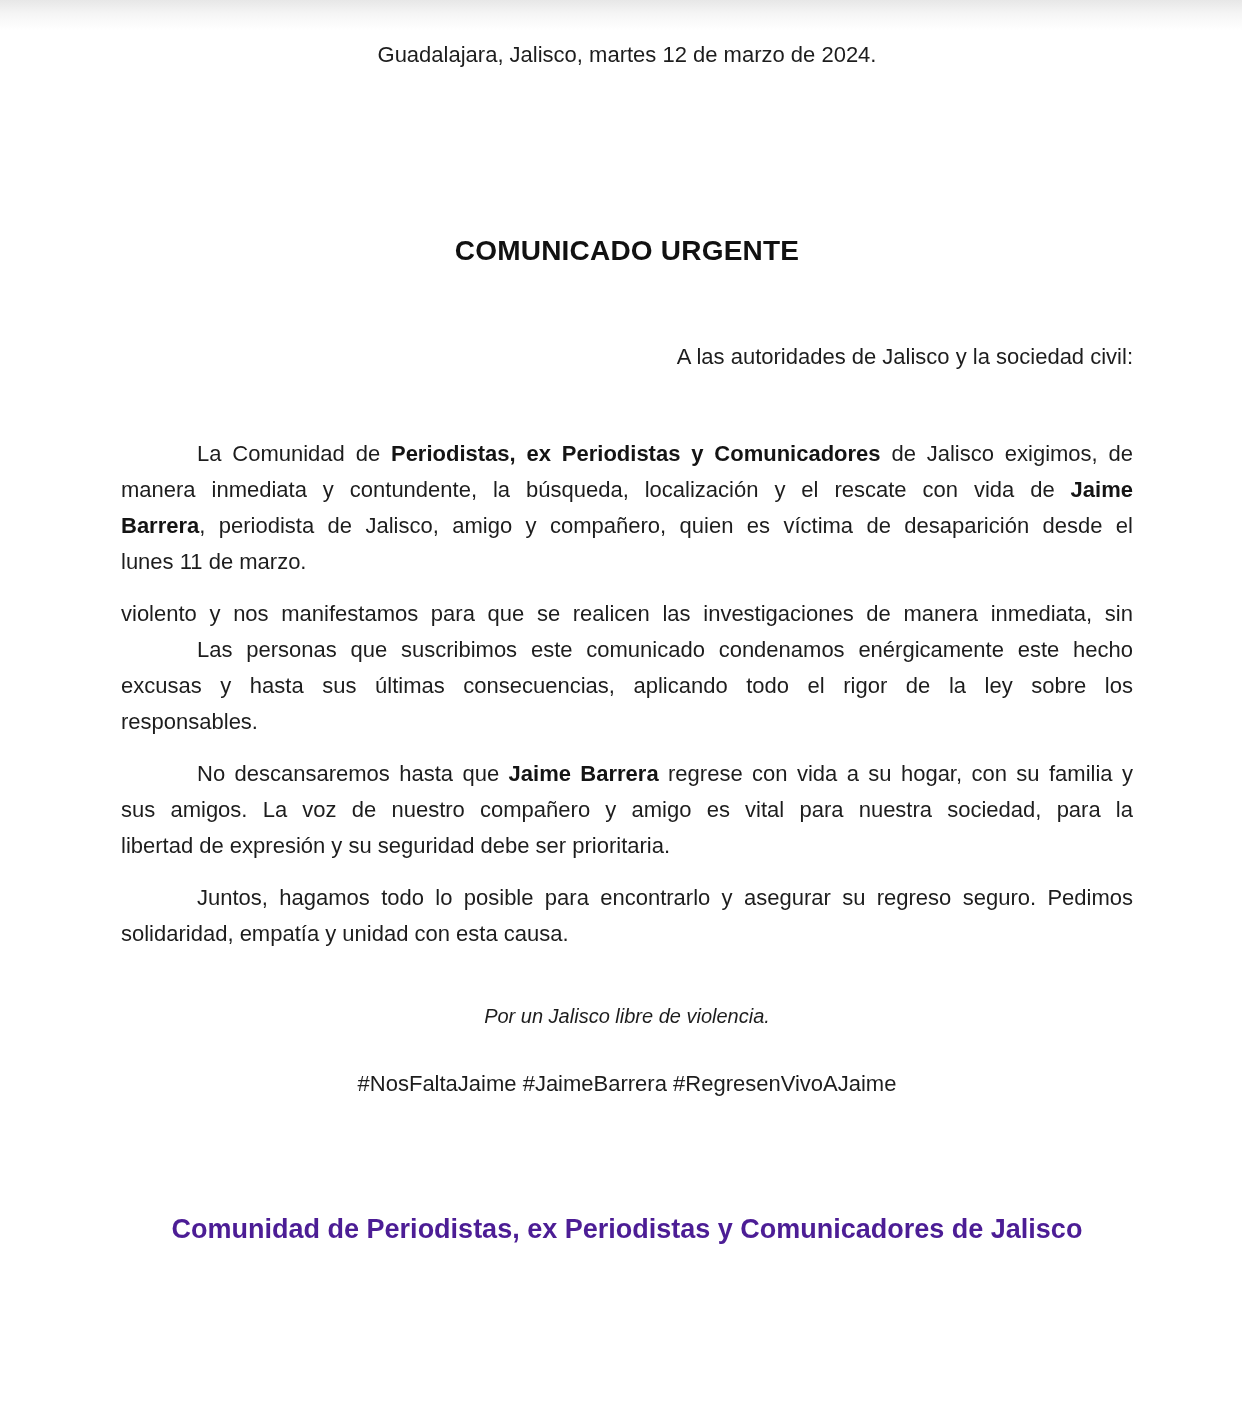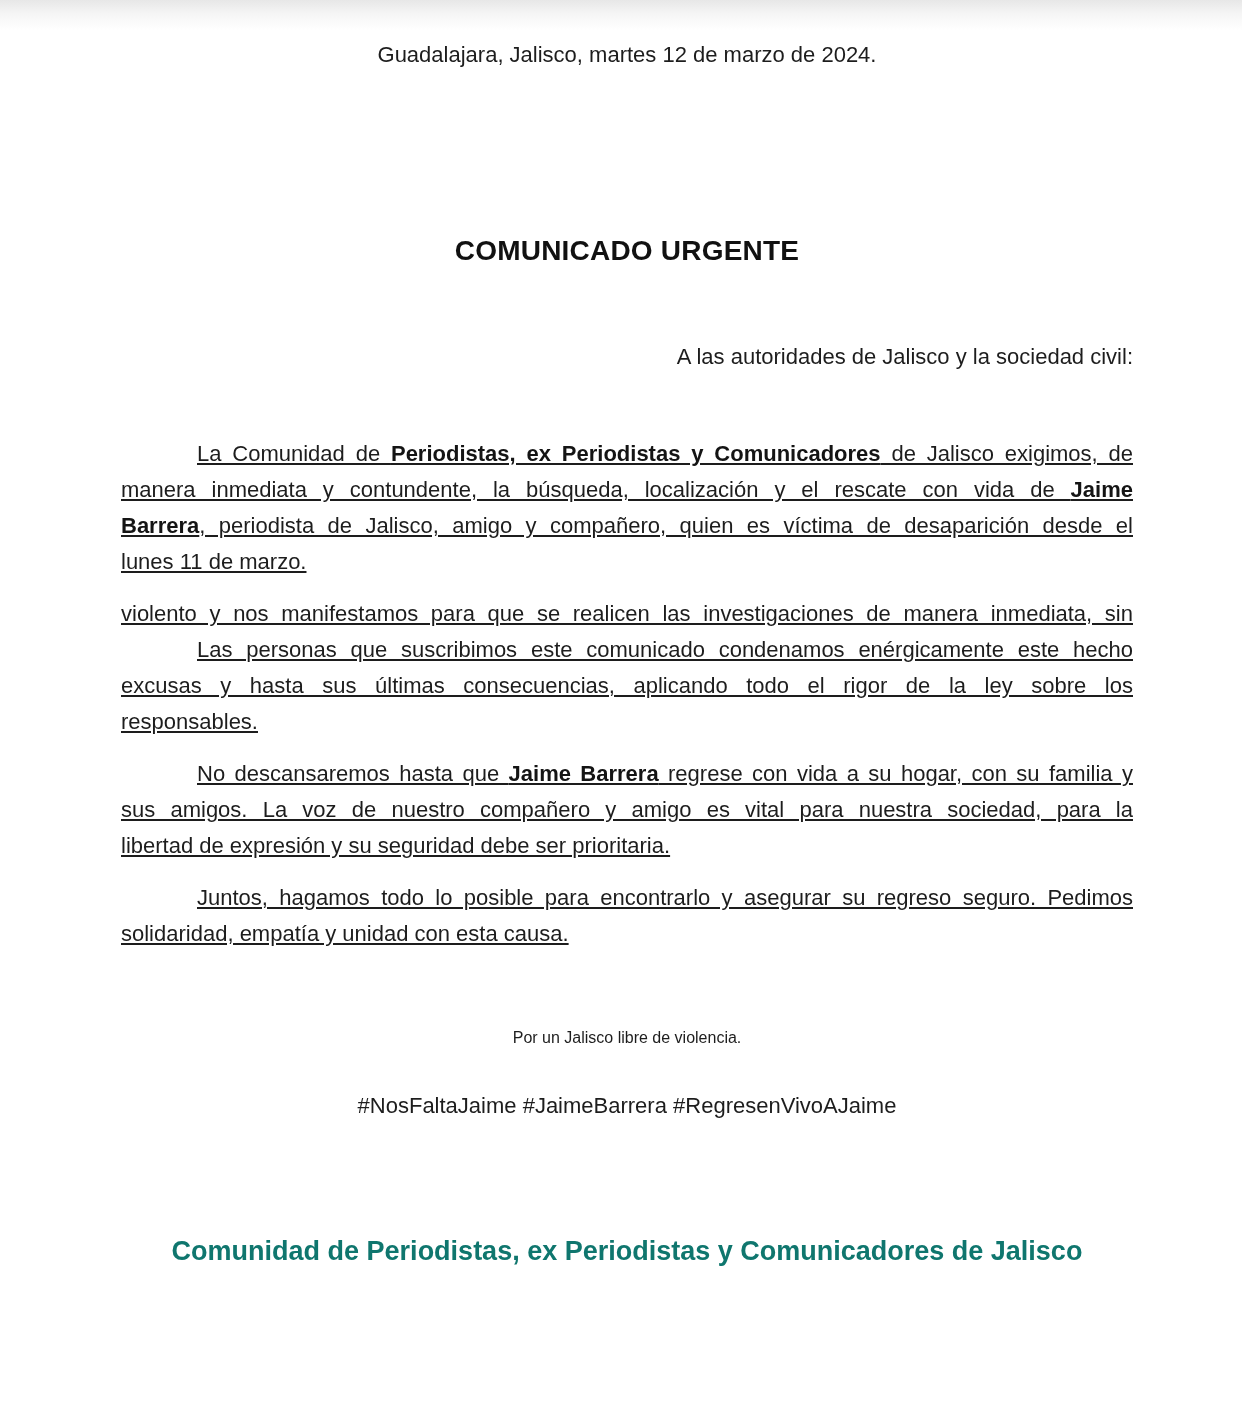--- a/index.html
+++ b/index.html
@@ -58,52 +58,52 @@
   .para {
     margin: 0 0 16px 0;
   }
   .line {
     line-height: 36px;
     text-align: justify;
     text-align-last: justify;
     -moz-text-align-last: justify;
     text-justify: inter-word;
     white-space: normal;
-    text-decoration: underline;
   }
   .line.first {
     text-indent: 76px;
   }
   .line.last {
     text-align-last: left;
     -moz-text-align-last: left;
   }
   .b {
     font-weight: bold;
     color: #141414;
   }
   .closing-line {
-    margin-top: 68px;
+    margin-top: 46px;
     text-align: center;
-    font-size: 16px;
+    font-size: 20px;
     line-height: 36px;
+    font-style: italic;
   }
   .hashtags-line {
     margin-top: 32px;
     text-align: center;
     font-size: 22px;
     line-height: 36px;
   }
   .signature-line {
     margin-top: 110px;
     text-align: center;
     font-size: 27px;
     line-height: 34px;
     font-weight: bold;
-    color: #0f766e;
+    color: #4c1d95;
   }
 </style>
 </head>
 <body>
 
 <div class="top-edge"></div>
 
 <div class="page">
 
   <div class="dateline">Guadalajara, Jalisco, martes 12 de marzo de 2024.</div>

